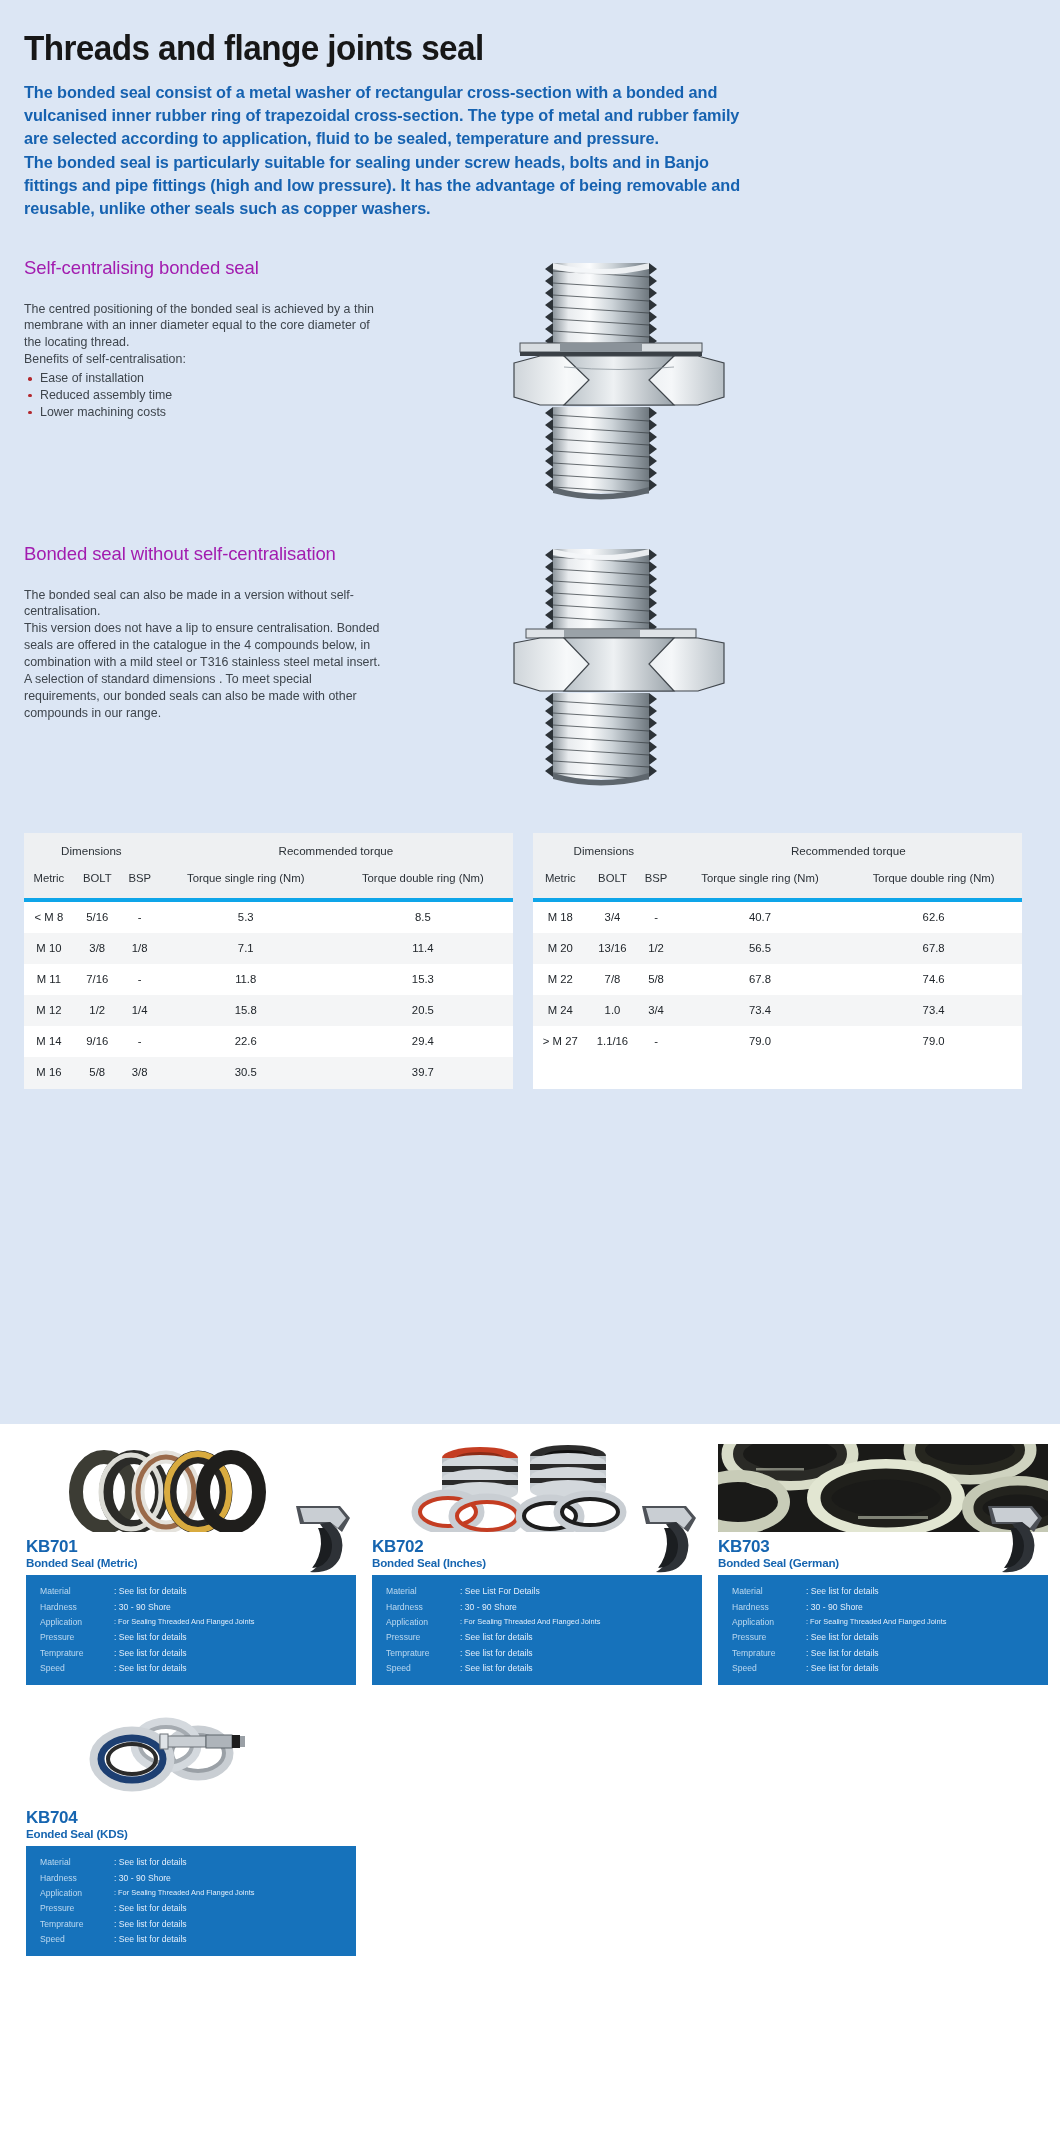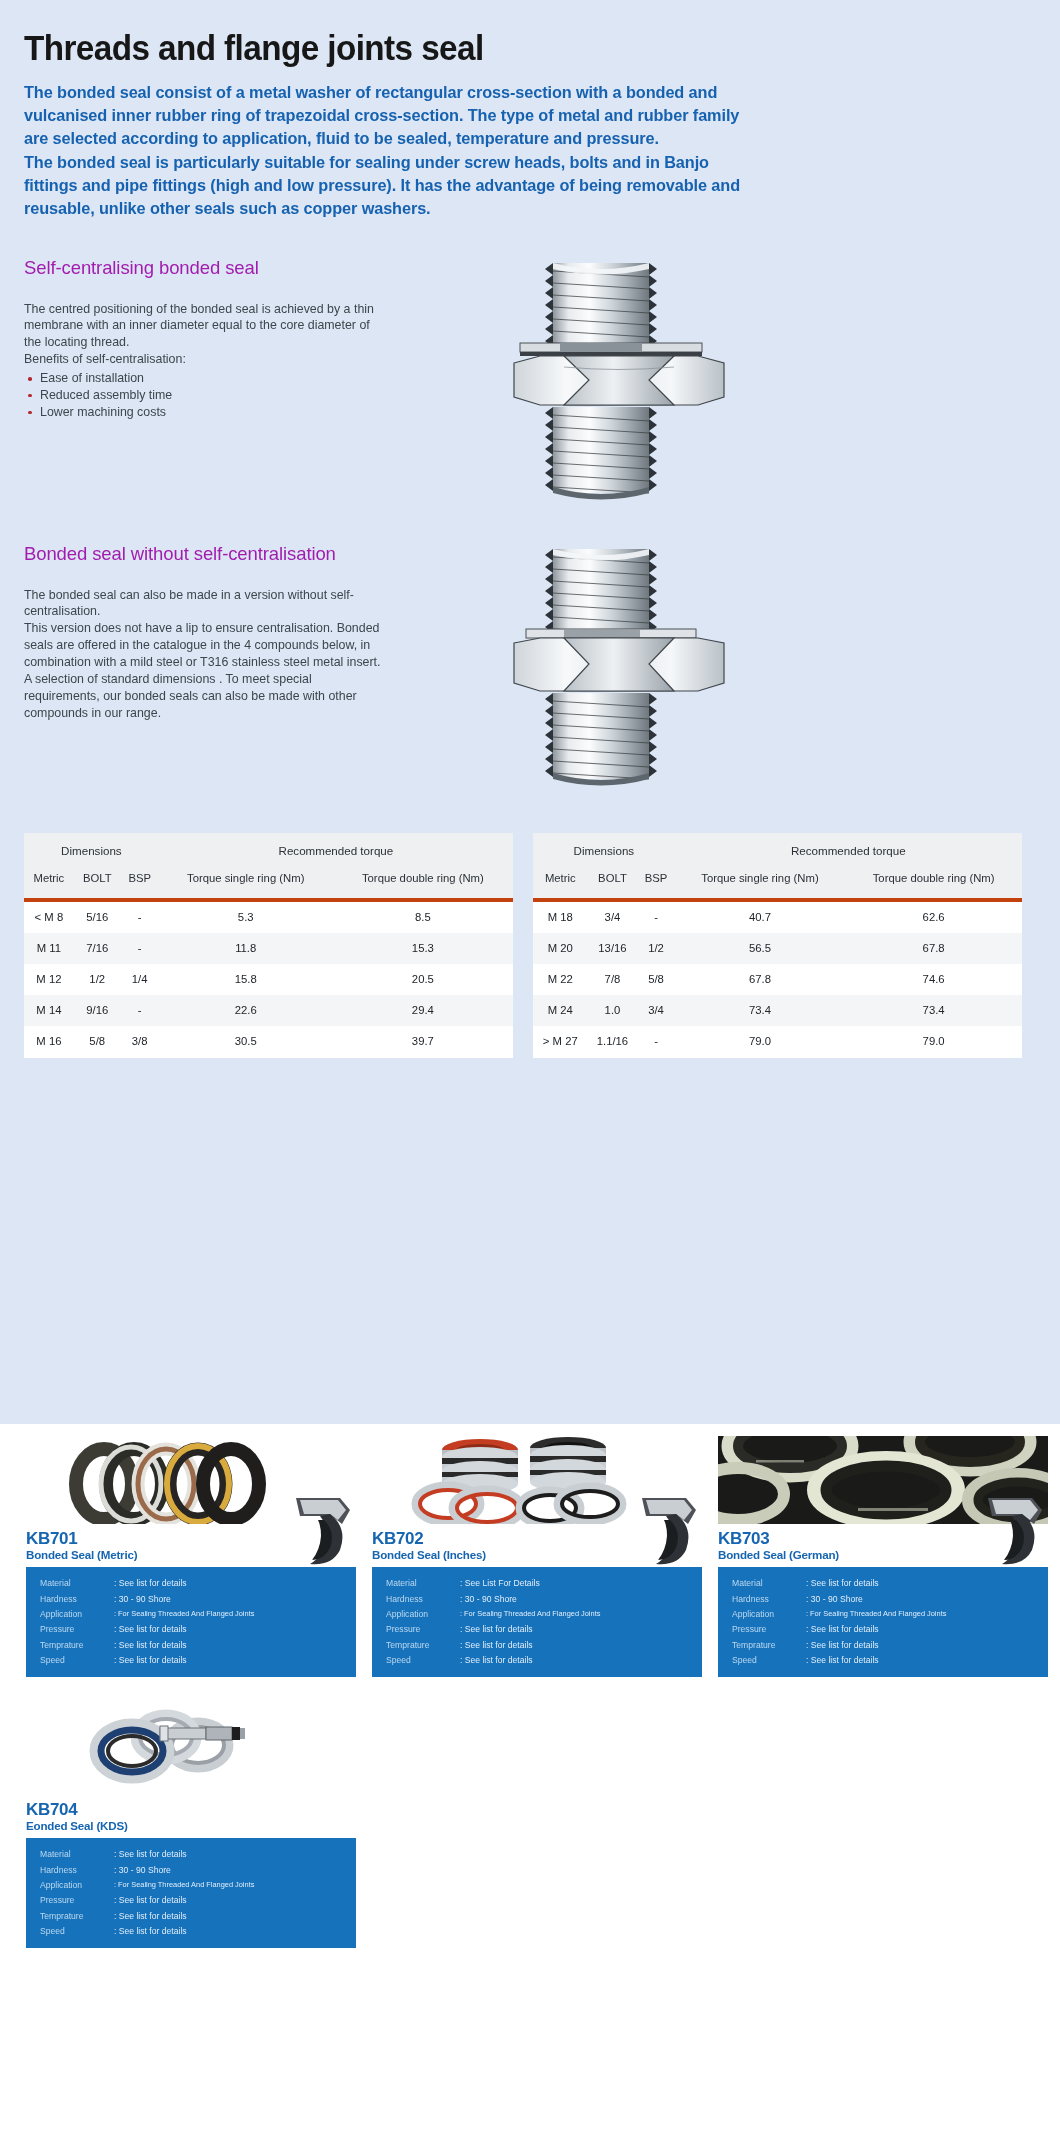--- a/index.html
+++ b/index.html
@@ -115,34 +115,34 @@
     font-size: 11.3px;
   }
   table.spec thead tr.grp th {
     padding-top: 11px;
     padding-bottom: 8px;
     font-size: 11.6px;
   }
   table.spec thead tr.cols th {
     padding-bottom: 12px;
     vertical-align: bottom;
-    border-bottom: 4px solid #c2410c;
+    border-bottom: 4px solid #0ea5e9;
     text-align: center;
   }
   table.spec tbody td {
     text-align: center;
     padding: 9.5px 2px;
     background: #ffffff;
     font-size: 11.3px;
   }
   table.spec tbody tr:nth-child(even) td { background: #f4f5f6; }
   table.spec tbody tr:last-child td { padding-bottom: 11px; }
 
   
-  .cards-area { padding: 12px 26px 0 26px; background: #ffffff; }
+  .cards-area { padding: 12px 26px 0 26px; background: #ffffff; margin-top: 8px; }
   .card-row { display: flex; gap: 16px; }
   .card { width: 330px; position: relative; }
 
   .card-photo {
     height: 88px;
     position: relative;
     overflow: hidden;
     margin-bottom: 6px;
   }
   .card-photo.plain { background: #ffffff; }
@@ -370,20 +370,27 @@
         </thead>
         <tbody>
           <tr>
               <td>&lt; M 8</td>
               <td>5/16</td>
               <td>-</td>
               <td>5.3</td>
               <td>8.5</td>
             </tr>
           <tr>
+              <td>M 10</td>
+              <td>3/8</td>
+              <td>1/8</td>
+              <td>7.1</td>
+              <td>11.4</td>
+            </tr>
+          <tr>
               <td>M 11</td>
               <td>7/16</td>
               <td>-</td>
               <td>11.8</td>
               <td>15.3</td>
             </tr>
           <tr>
               <td>M 12</td>
               <td>1/2</td>
               <td>1/4</td>

